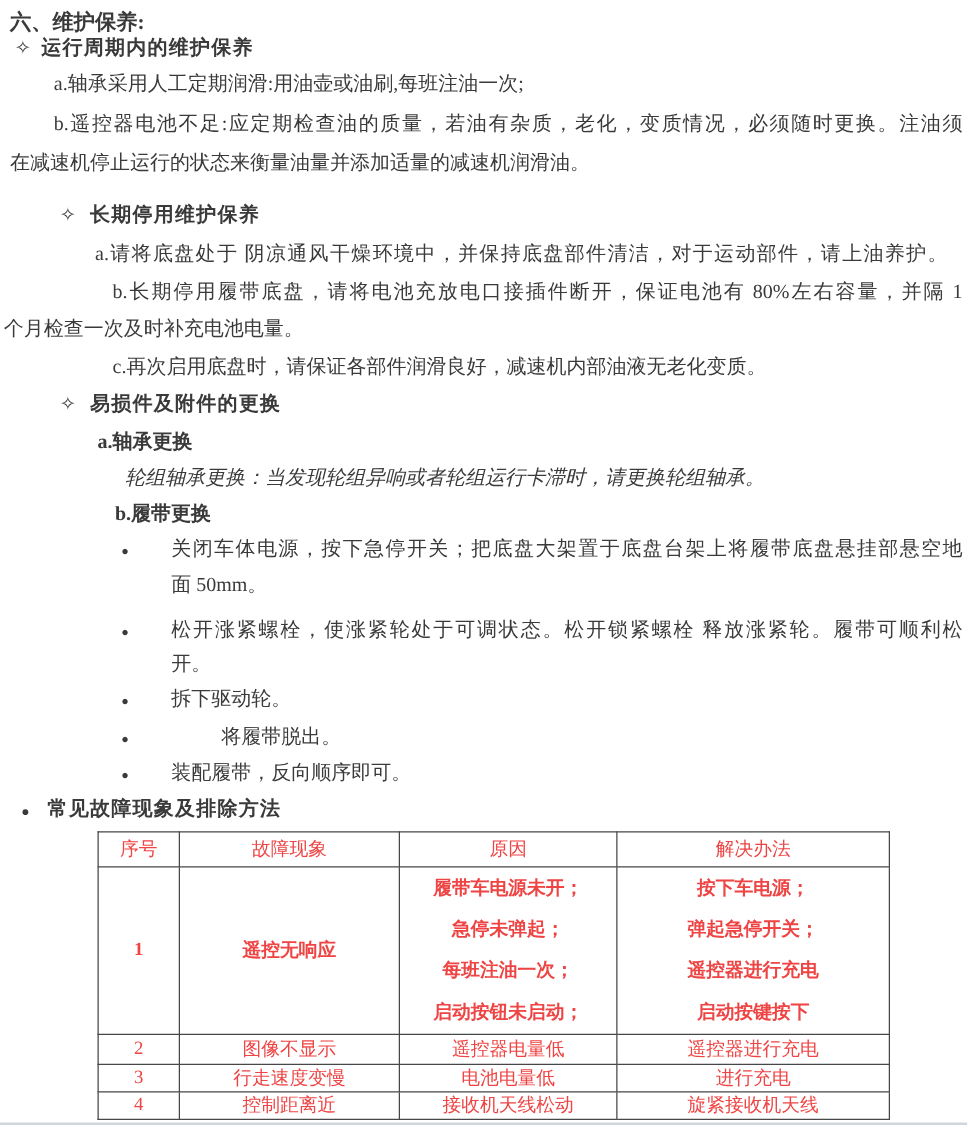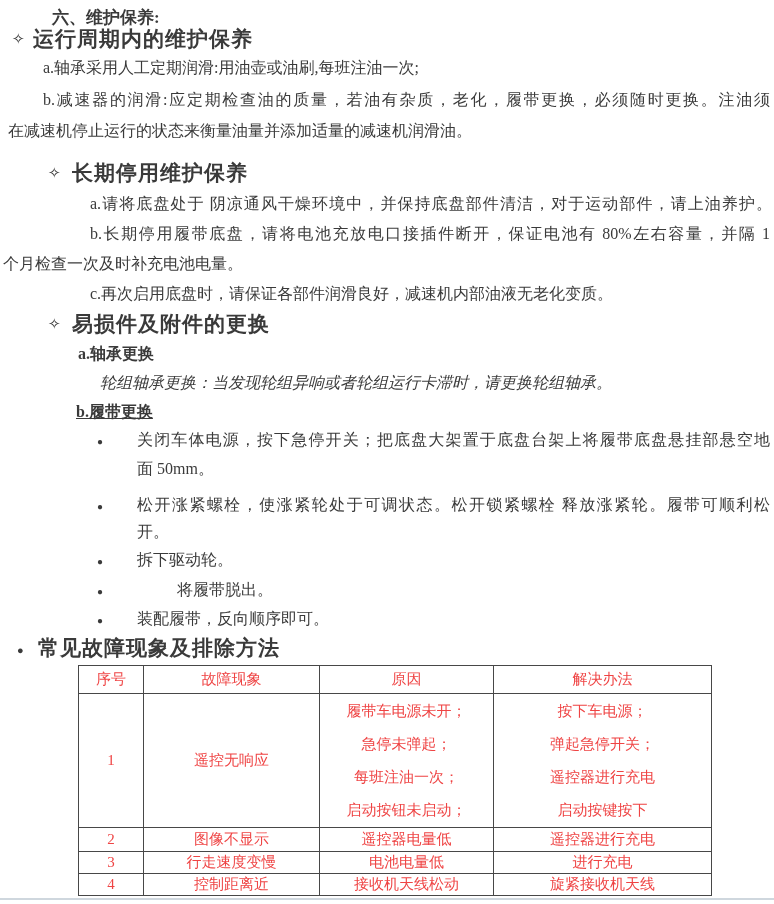--- a/index.html
+++ b/index.html
@@ -20,22 +20,22 @@
   }
   .wrapline {
     position: absolute;
     font-size: 16px;
     line-height: 20px;
     text-align: justify;
     text-align-last: justify;
     white-space: nowrap;
   }
   .bold { font-weight: bold; }
-  .h1 { font-size: 17px; margin-left: 44px; }
-  .sect-head { font-size: 21px; letter-spacing: 1px; }
+  .h1 { font-size: 17px; }
+  .sect-head { font-size: 16px; letter-spacing: 1px; }
   .marker { position: absolute; font-size: 15px; line-height: 20px; }
   .dot { font-size: 10px; line-height: 20px; }
   .bigdot { font-size: 11px; line-height: 20px; }
 
   table.faq {
     position: absolute;
     left: 78px; top: 665px;
     width: 633px;
     border-collapse: collapse;
     table-layout: fixed;
@@ -43,21 +43,21 @@
     color: #ef4444;
   }
   table.faq td {
     border: 1px solid #474747;
     text-align: center;
     vertical-align: middle;
     padding: 0;
     overflow: hidden;
   }
   tr.hdr td { height: 27px; }
-  tr.r1 td { height: 133px; }
+  tr.r1 td { height: 133px; font-weight: bold; }
   tr.r2 td { height: 23px; }
   tr.r3 td { height: 21px; }
   tr.r4 td { height: 21px; }
   .cellstack { display: flex; flex-direction: column; justify-content: center; height: 100%; }
   .cellstack div { height: 33px; line-height: 33px; }
   .page-edge {
     position: absolute;
     left: 0; top: 898px;
     width: 774px; height: 2px;
     background: #cfd7de;
@@ -66,35 +66,35 @@
 </head>
 <body>
 
 <div class="page">
 
   <div class="line bold h1" style="left:8px; top:8px;">六、维护保养:</div>
 
   <span class="marker" style="left:12px; top:29px;">✧</span>
   <div class="line bold sect-head" style="left:33px; top:29px;">运行周期内的维护保养</div>
   <div class="line" style="left:43px; top:58px;">a.轴承采用人工定期润滑:用油壶或油刷,每班注油一次;</div>
-  <div class="wrapline" style="left:43px; top:90px; width:727px;">b.减速器的润滑:应定期检查油的质量，若油有杂质，老化，履带更换，必须随时更换。注油须</div>
+  <div class="wrapline" style="left:43px; top:90px; width:727px;">b.遥控器电池不足:应定期检查油的质量，若油有杂质，老化，变质情况，必须随时更换。注油须</div>
   <div class="line" style="left:8px; top:121px;">在减速机停止运行的状态来衡量油量并添加适量的减速机润滑油。</div>
 
   <span class="marker" style="left:48px; top:163px;">✧</span>
   <div class="line bold sect-head" style="left:72px; top:163px;">长期停用维护保养</div>
-  <div class="wrapline" style="left:90px; top:194px; width:682px;">a.请将底盘处于 阴凉通风干燥环境中，并保持底盘部件清洁，对于运动部件，请上油养护。</div>
+  <div class="wrapline" style="left:76px; top:194px; width:682px;">a.请将底盘处于 阴凉通风干燥环境中，并保持底盘部件清洁，对于运动部件，请上油养护。</div>
   <div class="wrapline" style="left:90px; top:224px; width:680px;">b.长期停用履带底盘，请将电池充放电口接插件断开，保证电池有 80%左右容量，并隔 1</div>
   <div class="line" style="left:3px; top:254px;">个月检查一次及时补充电池电量。</div>
   <div class="line" style="left:90px; top:284px;">c.再次启用底盘时，请保证各部件润滑良好，减速机内部油液无老化变质。</div>
 
   <span class="marker" style="left:48px; top:314px;">✧</span>
   <div class="line bold sect-head" style="left:72px; top:314px;">易损件及附件的更换</div>
   <div class="line bold" style="left:78px; top:344px;">a.轴承更换</div>
   <div class="line" style="left:100px; top:373px;font-style:italic;">轮组轴承更换：当发现轮组异响或者轮组运行卡滞时，请更换轮组轴承。</div>
-  <div class="line bold" style="left:76px; top:402px;text-decoration:underline;">b.履带更换</div>
+  <div class="line bold" style="left:92px; top:402px;">b.履带更换</div>
 
   <span class="marker dot" style="left:97px; top:432px;">●</span>
   <div class="wrapline" style="left:137px; top:430px; width:633px;">关闭车体电源，按下急停开关；把底盘大架置于底盘台架上将履带底盘悬挂部悬空地</div>
   <div class="line" style="left:137px; top:459px;">面 50mm。</div>
 
   <span class="marker dot" style="left:97px; top:497px;">●</span>
   <div class="wrapline" style="left:137px; top:495px; width:633px;">松开涨紧螺栓，使涨紧轮处于可调状态。松开锁紧螺栓 释放涨紧轮。履带可顺利松</div>
   <div class="line" style="left:137px; top:522px;">开。</div>
 
   <span class="marker dot" style="left:97px; top:552px;">●</span>

